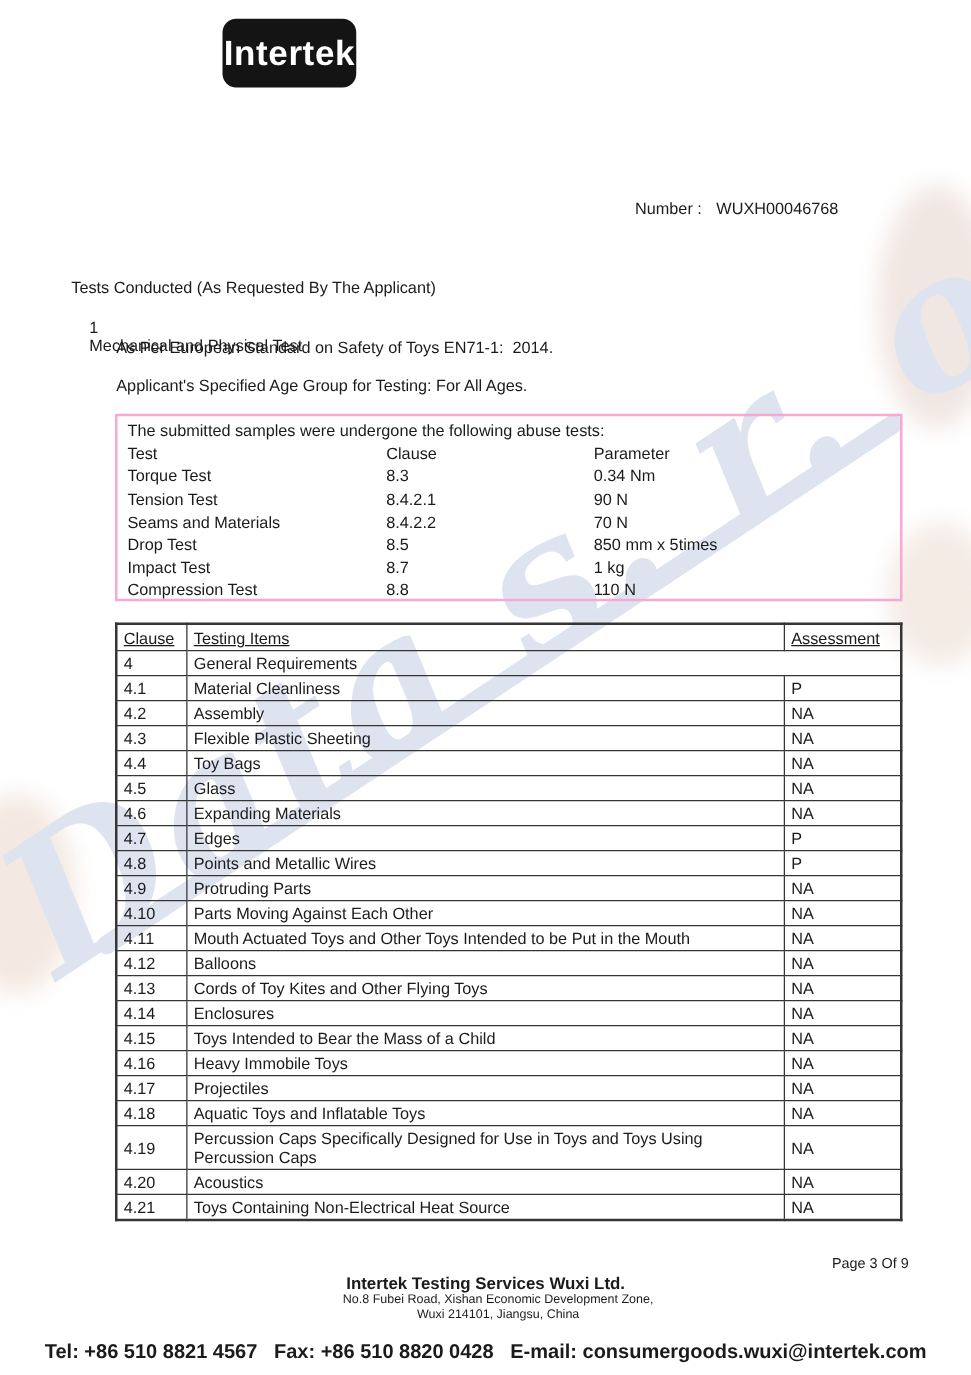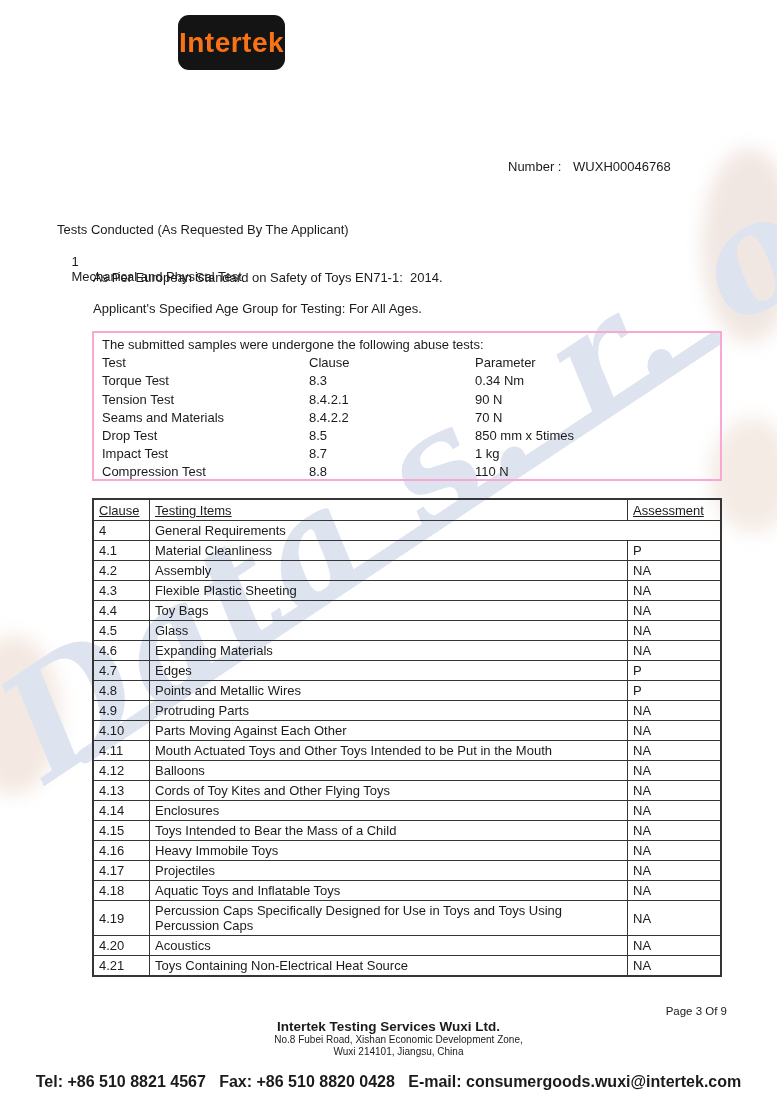--- a/index.html
+++ b/index.html
@@ -42,21 +42,21 @@
     border-radius: 8px;
     transform: rotate(-33.5deg);
   }
 
   
   .logo {
     position: absolute; left: 178px; top: 15px;
     width: 107px; height: 55px;
     background: #141414; border-radius: 11px;
     display: flex; align-items: center; justify-content: center;
-    color: #f97316; font-size: 28px; font-weight: bold; letter-spacing: 0.5px;
+    color: #ffffff; font-size: 28px; font-weight: bold; letter-spacing: 0.5px;
   }
   .number-line { position: absolute; left: 508px; top: 159px; }
   .number-line .value { margin-left: 8px; }
 
   
   .t-line { position: absolute; white-space: pre-wrap; }
   .t1 { left: 57px; top: 222px; }
   .t2 { left: 57px; top: 239px; }
   .t2 .num { display: inline-block; width: 32px; }
   .t3 { left: 93px; top: 270px; }

